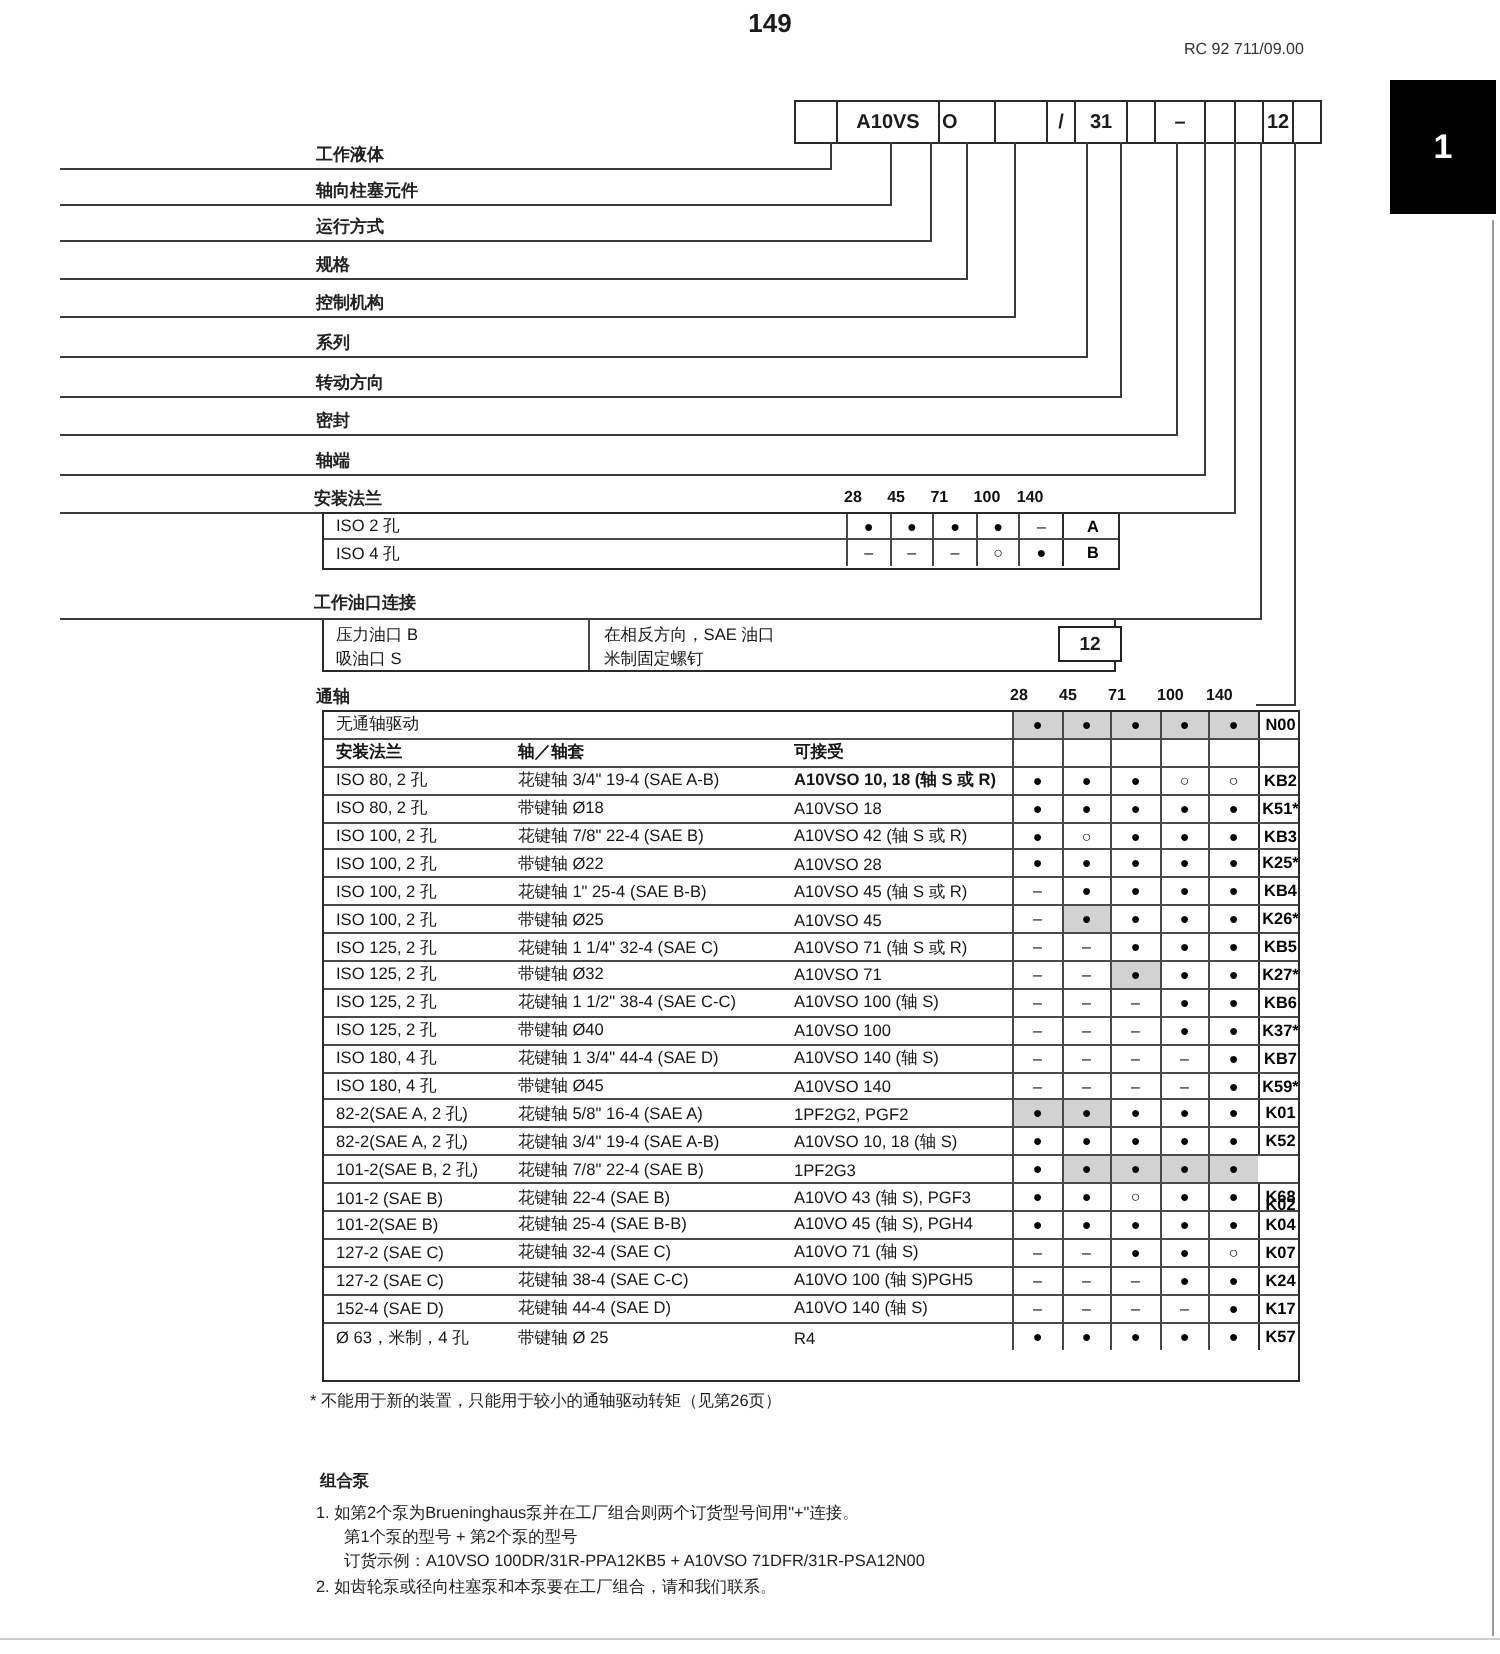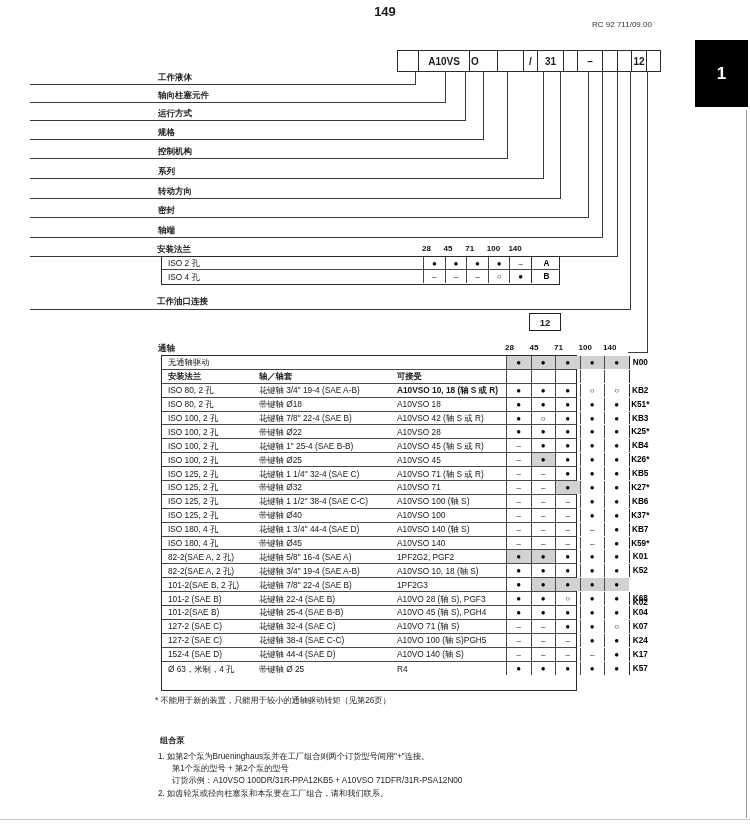--- a/index.html
+++ b/index.html
@@ -41,20 +41,27 @@
 
 <div id="page">
   <div id="pageno">149</div>
   <div id="docref">RC 92 711/09.00</div>
   <div id="tab1">1</div>
 
   <div class="lbl" style="left:157px;top:244px;">安装法兰</div>
   <div class="lbl" style="left:157px;top:296px;">工作油口连接</div>
   <div class="lbl" style="left:158px;top:343px;">通轴</div>
 
+  <div id="portbox">
+    <div id="portdiv"></div>
+    <div class="ptxt" style="left:6px;top:2px;">压力油口 B</div>
+    <div class="ptxt" style="left:6px;top:14px;">吸油口 S</div>
+    <div class="ptxt" style="left:140px;top:2px;">在相反方向，SAE 油口</div>
+    <div class="ptxt" style="left:140px;top:14px;">米制固定螺钉</div>
+  </div>
   <div id="box12">12</div>
 
   <div class="note" style="left:155px;top:695px;">* 不能用于新的装置，只能用于较小的通轴驱动转矩（见第26页）</div>
   <div class="note" style="left:160px;top:735px;font-weight:bold;">组合泵</div>
   <div class="note" style="left:158px;top:751px;">1. 如第2个泵为Brueninghaus泵并在工厂组合则两个订货型号间用"+"连接。</div>
   <div class="note" style="left:172px;top:763px;">第1个泵的型号 + 第2个泵的型号</div>
   <div class="note" style="left:172px;top:775px;">订货示例：A10VSO 100DR/31R-PPA12KB5 + A10VSO 71DFR/31R-PSA12N00</div>
   <div class="note" style="left:158px;top:788px;">2. 如齿轮泵或径向柱塞泵和本泵要在工厂组合，请和我们联系。</div>
 
   <div class="vline" style="left:746px;top:110px;height:708px;background:#9a9a9a;"></div>
@@ -131,21 +138,21 @@
           <div class="dcell" style="width: 21.6px;">●</div>
           <div class="ccell" style="width: 30px;">B</div>
         </div>
       </div>
     </div>
     <div class="colnum" style="left: 505px; top: 343px; width: 24.5px;">28</div>
     <div class="colnum" style="left: 529.5px; top: 343px; width: 24.5px;">45</div>
     <div class="colnum" style="left: 554px; top: 343px; width: 24.5px;">71</div>
     <div class="colnum" style="left: 578.5px; top: 343px; width: 24.5px;">100</div>
     <div class="colnum" style="left: 603px; top: 343px; width: 24.5px;">140</div>
-    <div class="tblwrap" style="left: 161px; top: 355px; width: 416px; height: 336px;">
+    <div class="tblwrap" style="left: 161px; top: 355px; width: 489px; height: 336px;">
       <div class="trow" style="height: 13.9px;">
         <div class="ttxt" style="left: 6px;">无通轴驱动</div>
         <div class="cells" style="left: 344px;">
           <div class="dcell shade" style="width: 24.5px;">●</div>
           <div class="dcell shade" style="width: 24.5px;">●</div>
           <div class="dcell shade" style="width: 24.5px;">●</div>
           <div class="dcell shade" style="width: 24.5px;">●</div>
           <div class="dcell shade" style="width: 24.5px;">●</div>
           <div class="ccell" style="width: 22.5px;">N00</div>
         </div>
@@ -354,21 +361,21 @@
           <div class="dcell shade" style="width: 24.5px;">●</div>
           <div class="dcell shade" style="width: 24.5px;">●</div>
           <div class="dcell shade" style="width: 24.5px;">●</div>
           <div class="dcell shade" style="width: 24.5px;">●</div>
           <div class="ccell" style="width: 22.5px; margin-top: 24px;">K02</div>
         </div>
       </div>
       <div class="trow" style="height: 13.9px;">
         <div class="ttxt" style="left: 6px;">101-2 (SAE B)</div>
         <div class="ttxt" style="left: 97px;">花键轴 22-4 (SAE B)</div>
-        <div class="ttxt" style="left: 235px;">A10VO 28 (轴 S), PGF3</div>
+        <div class="ttxt" style="left: 235px;">A10VO 43 (轴 S), PGF3</div>
         <div class="cells" style="left: 344px;">
           <div class="dcell" style="width: 24.5px;">●</div>
           <div class="dcell" style="width: 24.5px;">●</div>
           <div class="dcell" style="width: 24.5px;">○</div>
           <div class="dcell" style="width: 24.5px;">●</div>
           <div class="dcell" style="width: 24.5px;">●</div>
           <div class="ccell" style="width: 22.5px;">K68</div>
         </div>
       </div>
       <div class="trow" style="height: 13.9px;">

